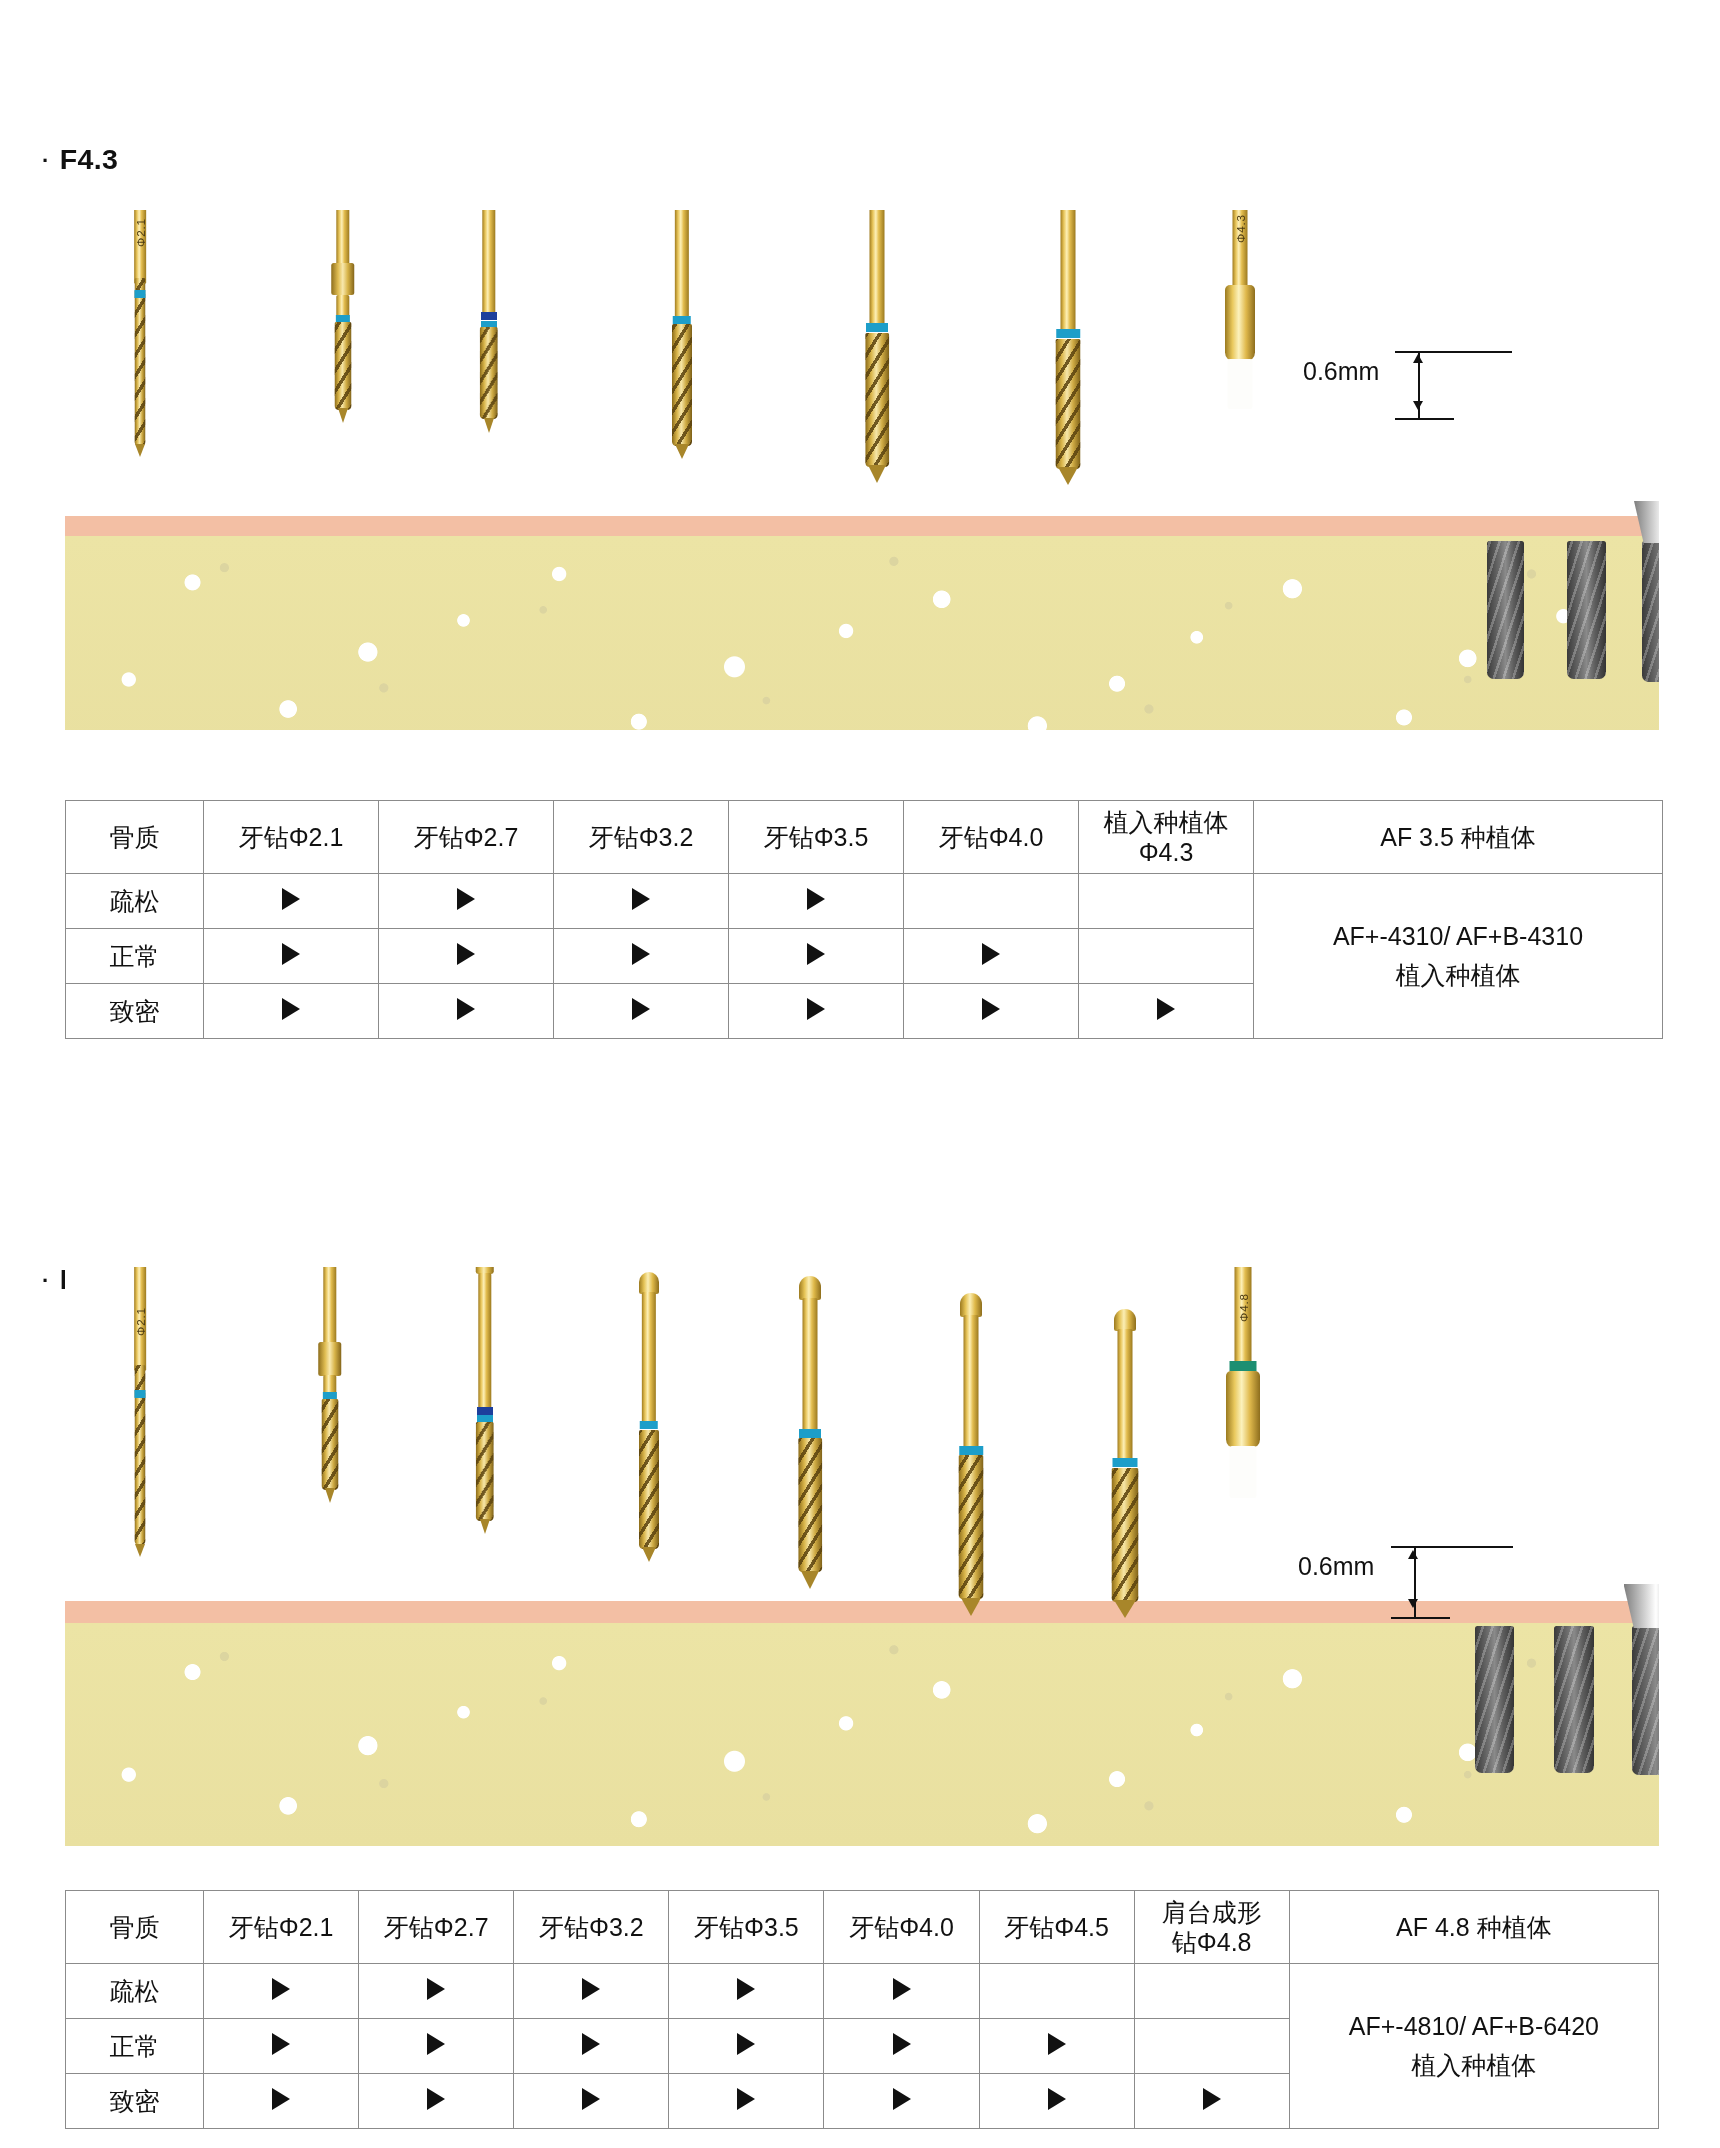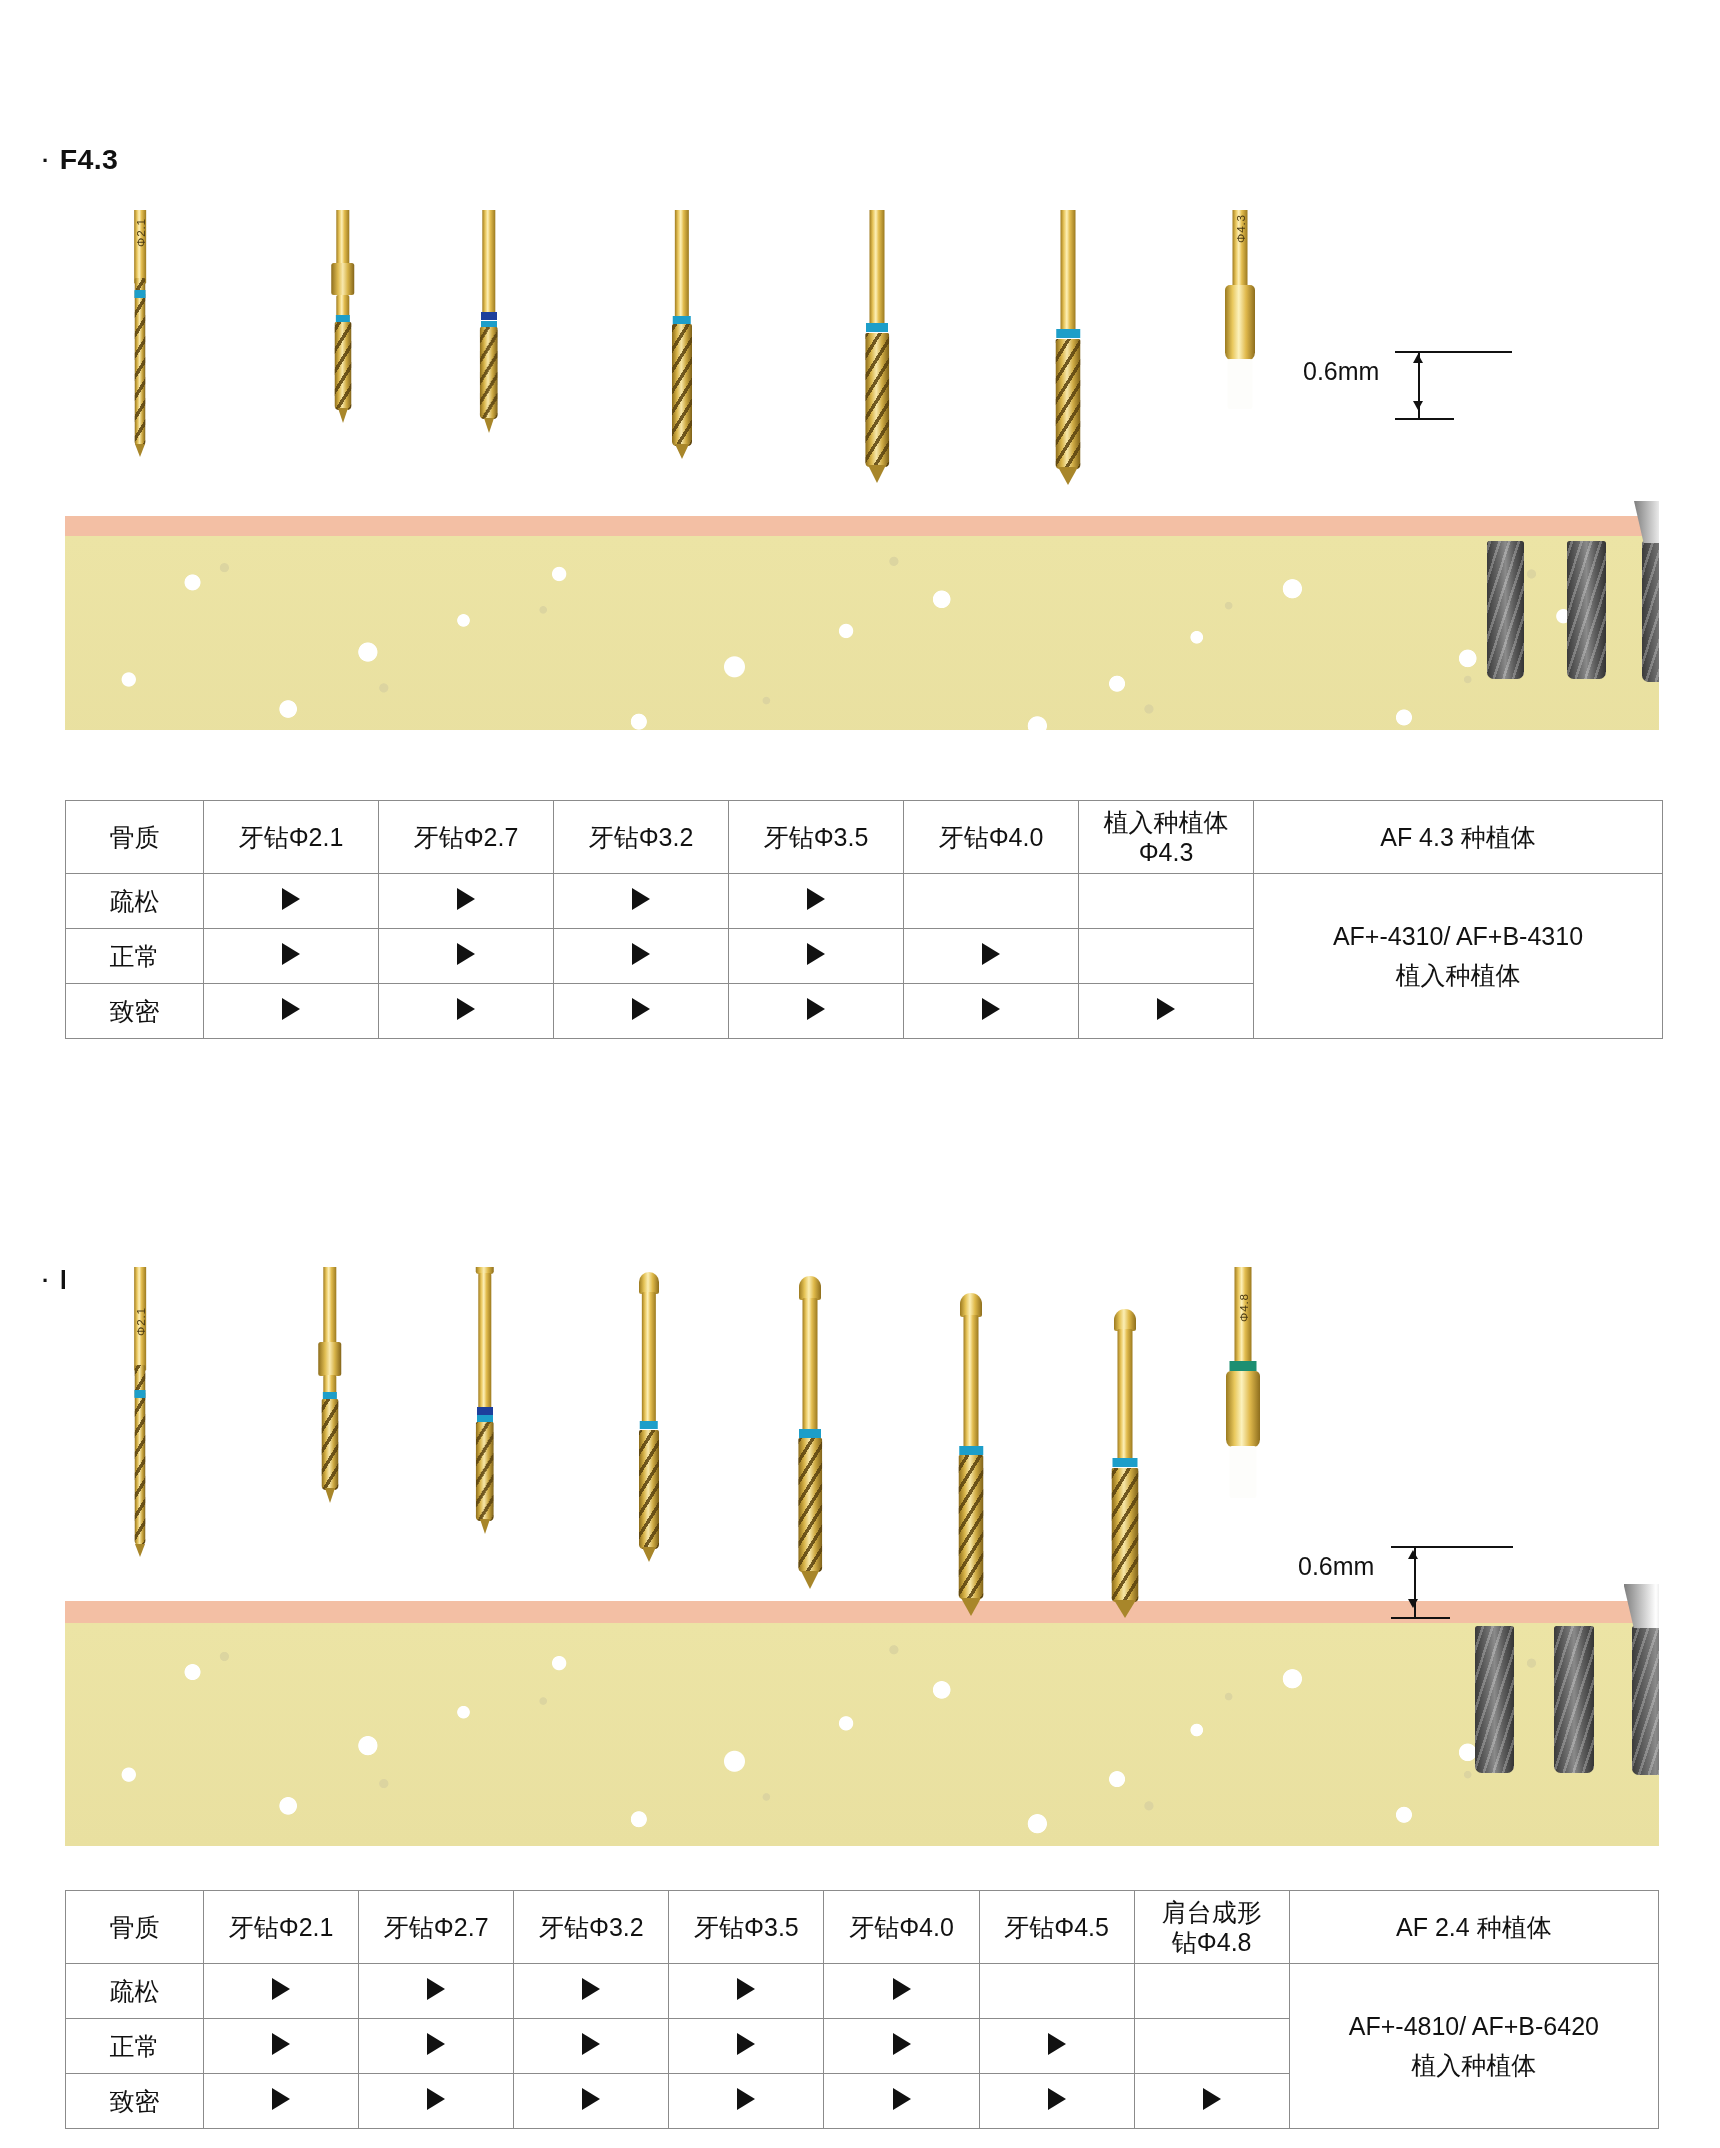--- a/index.html
+++ b/index.html
@@ -369,21 +369,21 @@
         <th class="hdr">骨质</th>
         <th class="hdr">牙钻Φ2.1</th>
         <th class="hdr">牙钻Φ2.7</th>
         <th class="hdr">牙钻Φ3.2</th>
         <th class="hdr">牙钻Φ3.5</th>
         <th class="hdr">牙钻Φ4.0</th>
         <th class="hdr">
           <div>植入种植体</div>
           <div>Φ4.3</div>
         </th>
-        <th class="hdr">AF 4.3 种植体</th>
+        <th class="hdr">AF 3.5 种植体</th>
       </tr>
     </thead>
     <tbody>
       <tr>
         <td class="rowlabel">疏松</td>
         <td class="cell"><span class="tri"></span></td>
         <td class="cell"><span class="tri"></span></td>
         <td class="cell"><span class="tri"></span></td>
         <td class="cell"><span class="tri"></span></td>
         <td class="cell"></td>
@@ -526,21 +526,21 @@
         <th class="hdr">牙钻Φ2.1</th>
         <th class="hdr">牙钻Φ2.7</th>
         <th class="hdr">牙钻Φ3.2</th>
         <th class="hdr">牙钻Φ3.5</th>
         <th class="hdr">牙钻Φ4.0</th>
         <th class="hdr">牙钻Φ4.5</th>
         <th class="hdr">
           <div>肩台成形</div>
           <div>钻Φ4.8</div>
         </th>
-        <th class="hdr">AF 2.4 种植体</th>
+        <th class="hdr">AF 4.8 种植体</th>
       </tr>
     </thead>
     <tbody>
       <tr>
         <td class="rowlabel">疏松</td>
         <td class="cell"><span class="tri"></span></td>
         <td class="cell"><span class="tri"></span></td>
         <td class="cell"><span class="tri"></span></td>
         <td class="cell"><span class="tri"></span></td>
         <td class="cell"><span class="tri"></span></td>

